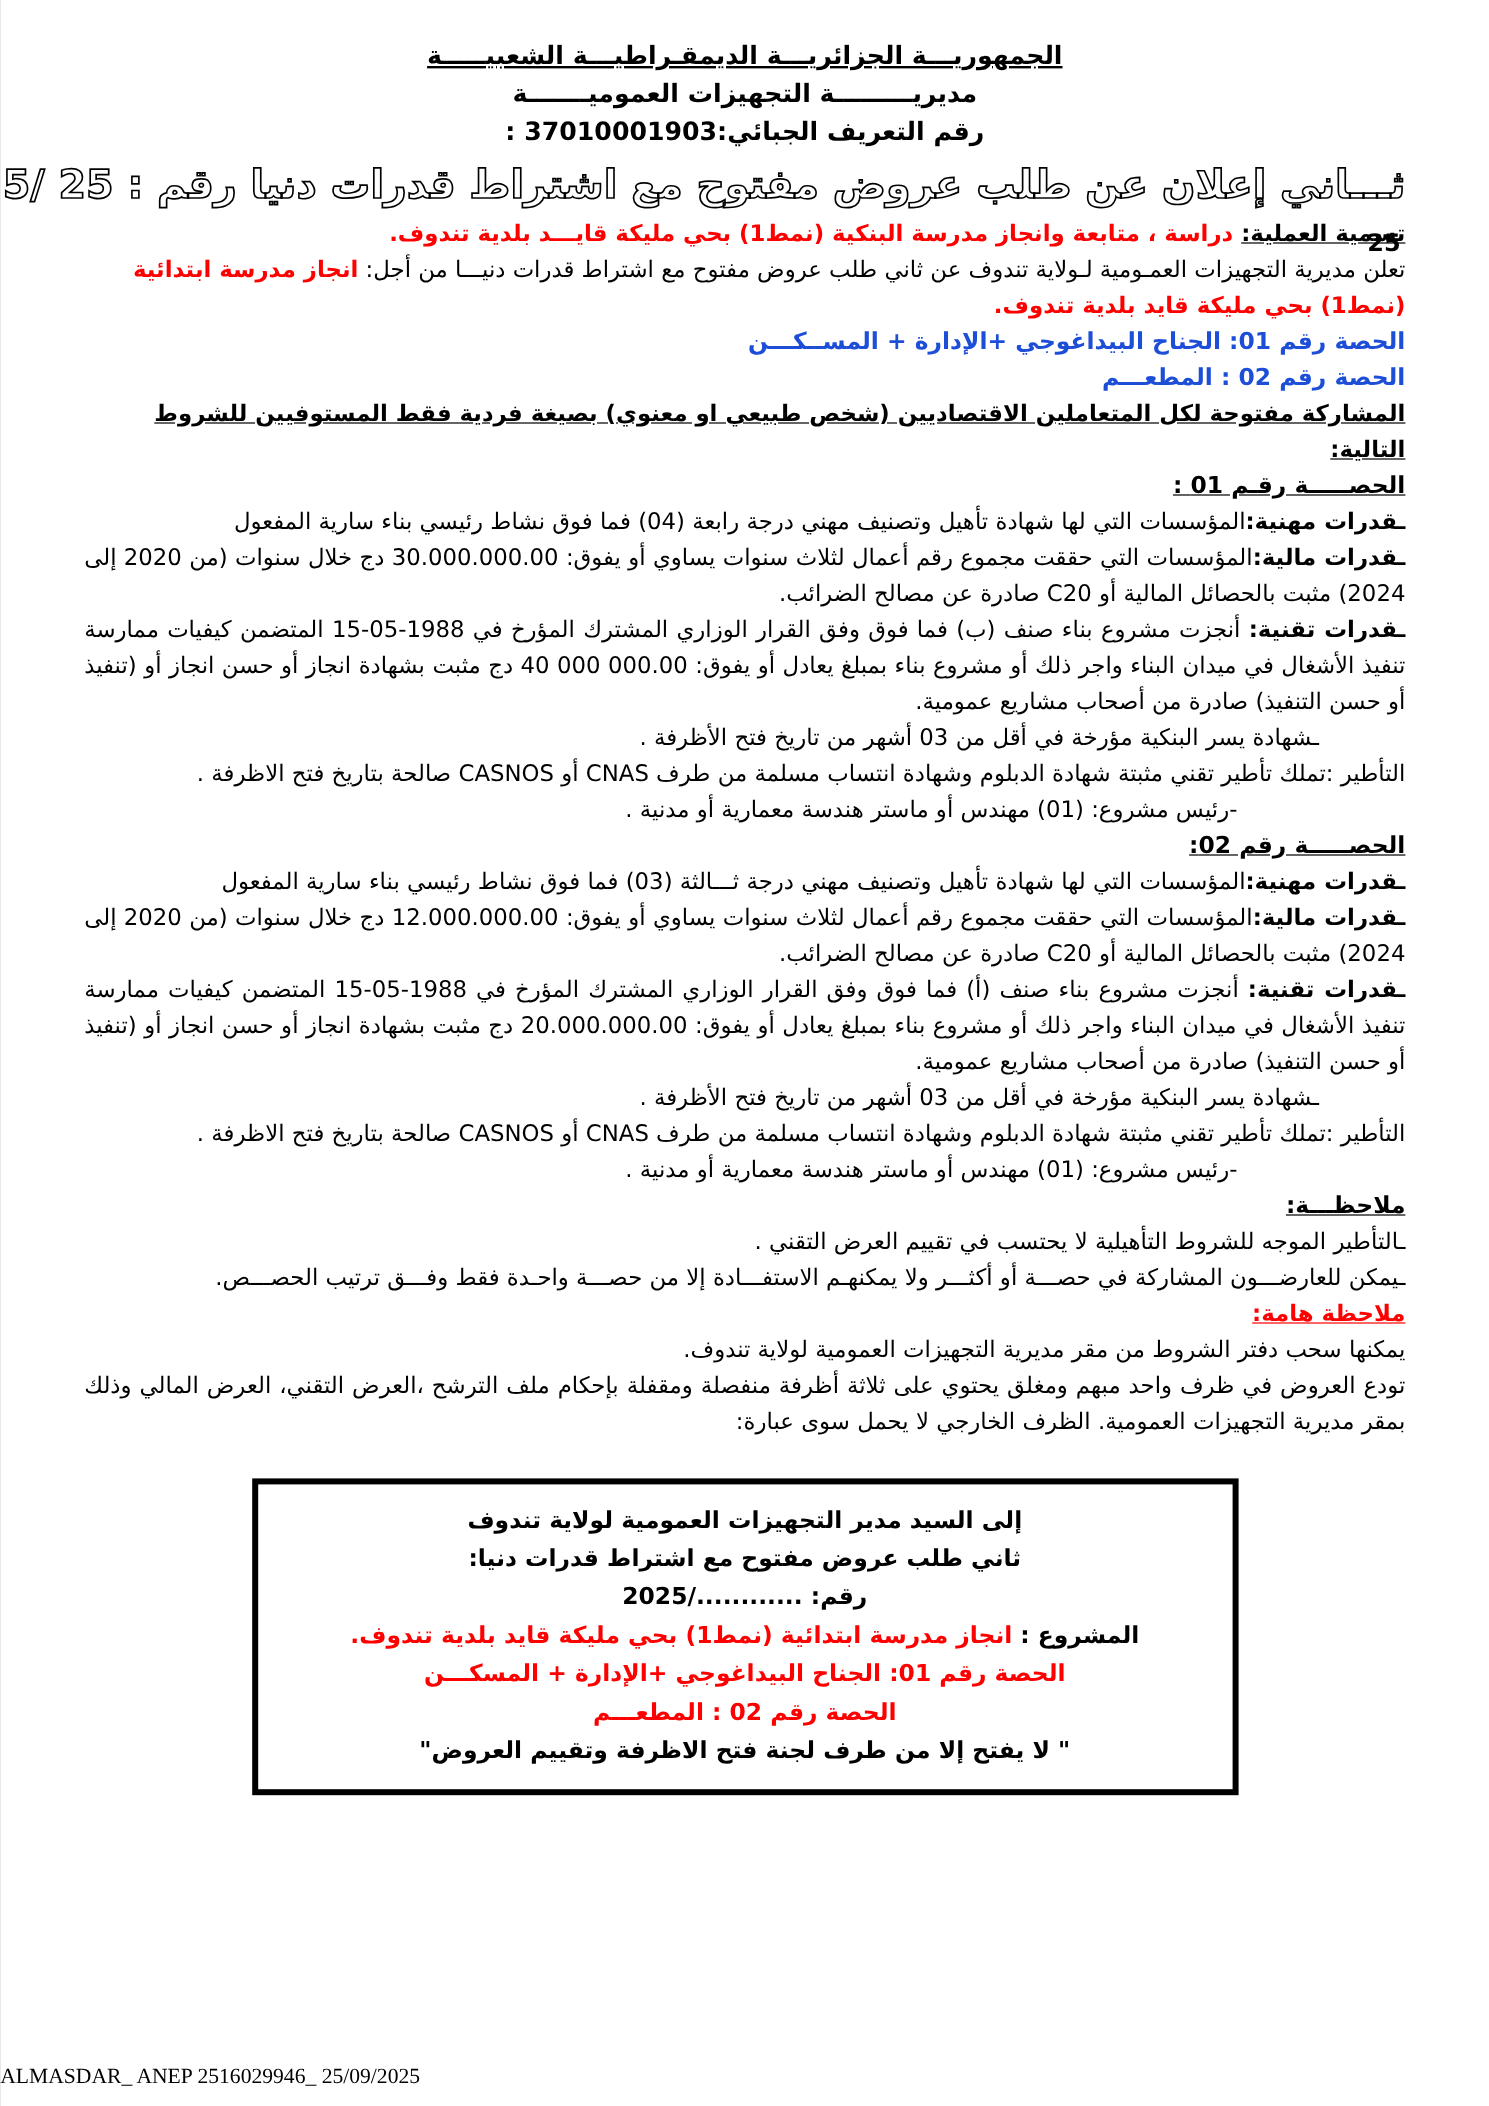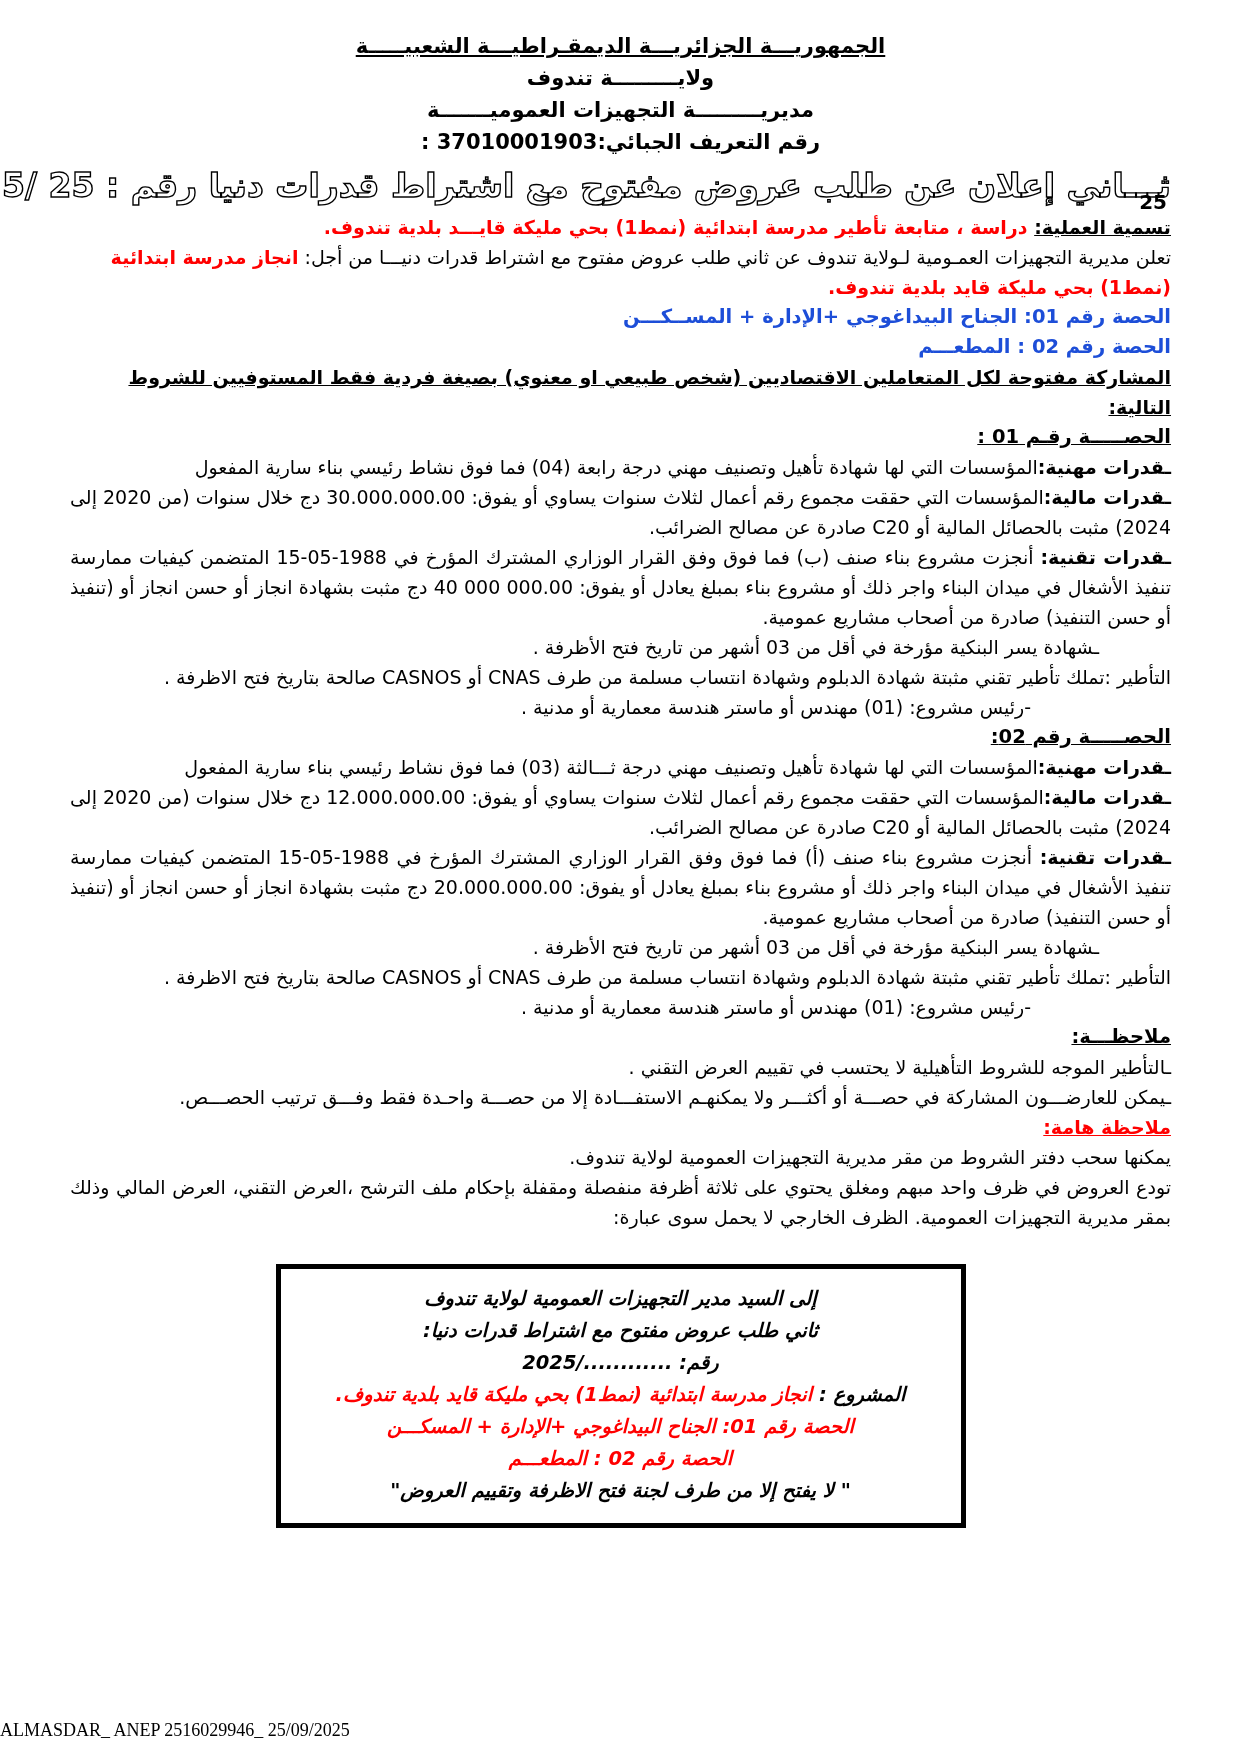--- a/index.html
+++ b/index.html
@@ -26,47 +26,46 @@
   .just{text-align:justify;}
   .b{font-weight:bold;}
   .u{text-decoration:underline;}
   .red{color:#ff0000;}
   .title{font-weight:bold;text-decoration:underline;font-size:19.5px;}
   .lotline{color:#1d4ed8;font-weight:bold;font-size:19.5px;}
   .ind1{padding-right:72px;text-align:right;}
   .ind2{padding-right:140px;}
   
   .env-box{
-    width:690px;margin:32px auto 0 auto;border:5px solid #000;
-    box-sizing:border-box;padding:14px 10px 16px 10px;text-align:center;font-style:italic;
+    width:822px;margin:32px auto 0 auto;border:5px solid #000;
+    box-sizing:border-box;padding:14px 10px 16px 10px;text-align:center;
   }
   .env-box p{font-size:19.5px;font-weight:bold;line-height:32px;}
   
   .footer{
     position:absolute;bottom:14px;left:0;right:0;
     font-family:"Liberation Serif","DejaVu Serif",serif;
     font-size:18px;color:#000;direction:ltr;
   }
 </style>
 </head>
 <body>
 
 <div class="page">
 
   <div>
     <div class="hline"><span class="u-span">الجمهوريـــة الجزائريـــة الديمقـراطيـــة الشعبيـــــة</span></div>
-    <div class="hline">ولايـــــــــة تندوف</div>
     <div class="hline">مديريـــــــــة التجهيزات العموميـــــــة</div>
     <div class="hline">رقم التعريف الجبائي:37010001903 :</div>
     <div class="banner">ثـــاني إعلان عن طلب عروض مفتوح مع اشتراط قدرات دنيا رقم : 25 /2025</div>
   </div>
 
   <div class="pnum">25</div>
 
-  <p class="just"><span class="b u">تسمية العملية:</span><span class="red b"> دراسة ، متابعة تأطير مدرسة ابتدائية (نمط1) بحي مليكة قايـــد بلدية تندوف.</span></p>
+  <p class="just"><span class="b u">تسمية العملية:</span><span class="red b"> دراسة ، متابعة وانجاز مدرسة البنكية (نمط1) بحي مليكة قايـــد بلدية تندوف.</span></p>
 
   <p class="just"><span>تعلن مديرية التجهيزات العمـومية لـولاية تندوف عن  ثاني طلب عروض مفتوح مع اشتراط قدرات دنيـــا من أجل: </span><span class="red b">انجاز مدرسة ابتدائية</span></p>
   <p><span class="red b">(نمط1) بحي مليكة قايد بلدية تندوف.</span></p>
 
   <p class="lotline">الحصة رقم 01: الجناح البيداغوجي +الإدارة + المســكـــن</p>
   <p class="lotline">الحصة رقم 02 : المطعـــم</p>
 
   <p><span class="b u">المشاركة مفتوحة لكل المتعاملين الاقتصاديين (شخص طبيعي او معنوي) بصيغة فردية فقط المستوفيين للشروط التالية:</span></p>
 
   <p class="title">الحصـــــة رقـم 01 :</p>

